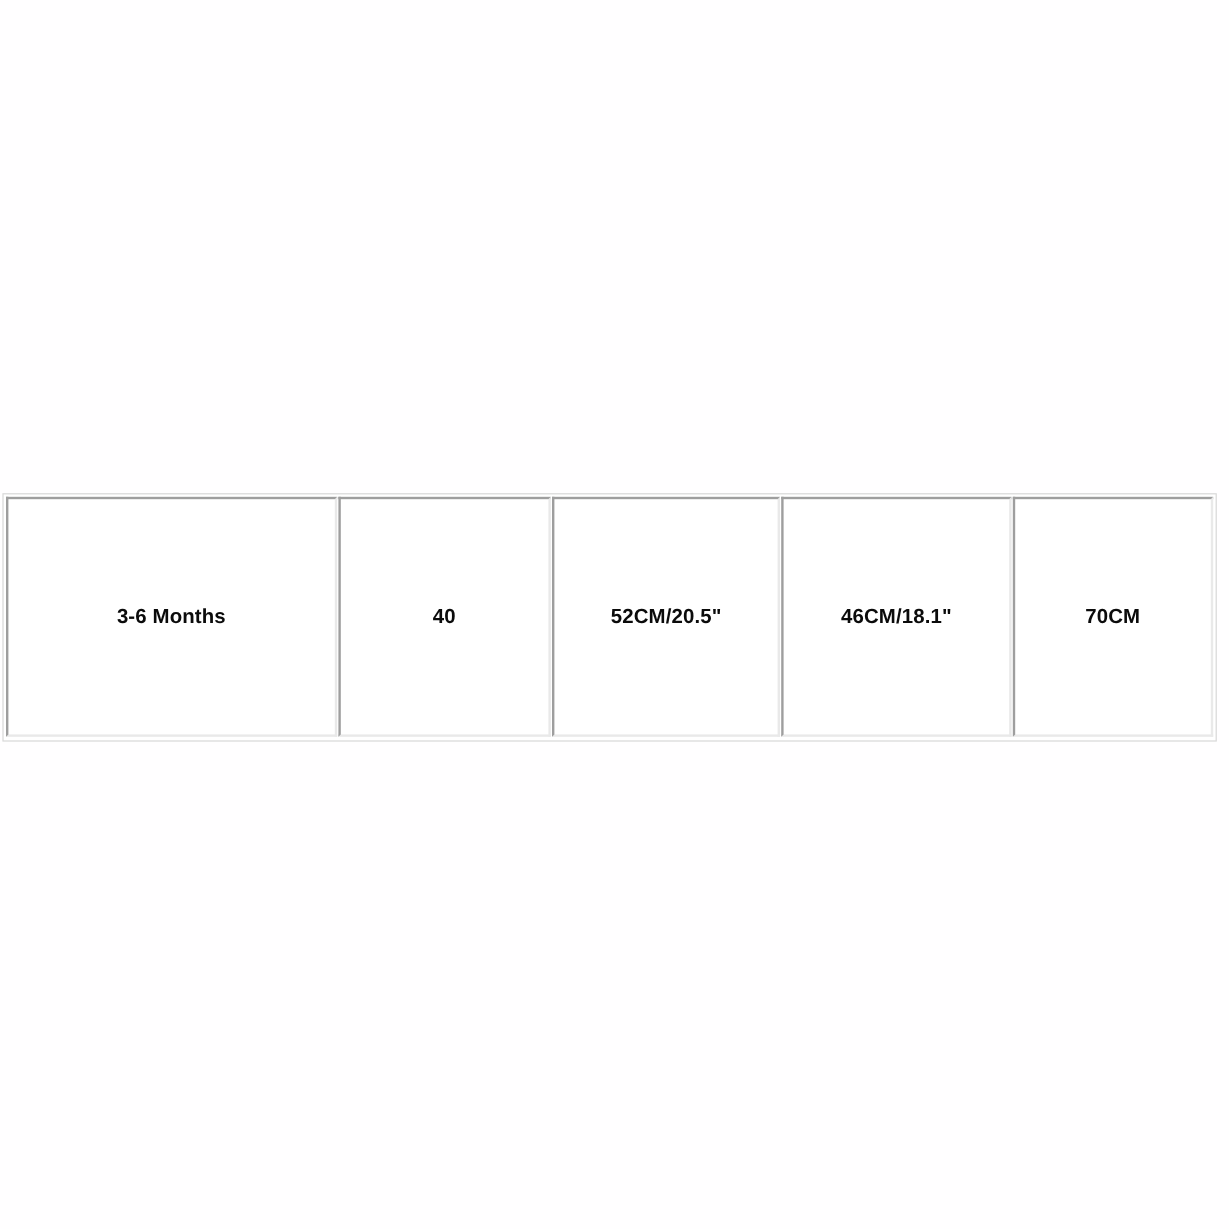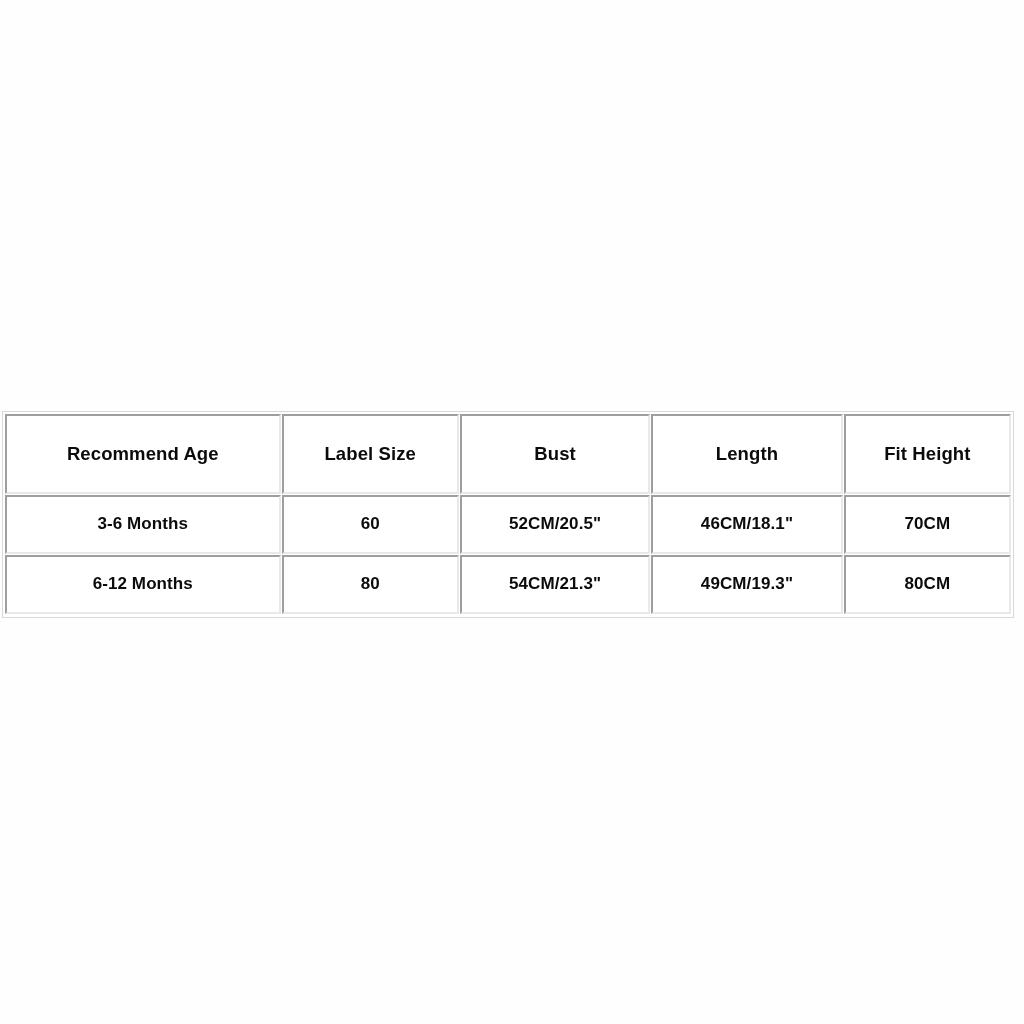--- a/index.html
+++ b/index.html
@@ -78,40 +78,26 @@
 <div id="chart-wrap">
   <table class="size-chart">
     <colgroup>
       <col class="col-age">
       <col class="col-label">
       <col class="col-bust">
       <col class="col-length">
       <col class="col-fit">
     </colgroup>
     <tbody>
-      <tr class="header-row">
-        <td>Recommend Age</td>
-        <td>Label Size</td>
-        <td>Bust</td>
-        <td>Length</td>
-        <td>Fit Height</td>
-      </tr>
 
       <tr class="data-row">
         <td>3-6 Months</td>
-        <td>60</td>
+        <td>40</td>
         <td>52CM/20.5"</td>
         <td>46CM/18.1"</td>
         <td>70CM</td>
       </tr>
 
-      <tr class="data-row">
-        <td>6-12 Months</td>
-        <td>80</td>
-        <td>54CM/21.3"</td>
-        <td>49CM/19.3"</td>
-        <td>80CM</td>
-      </tr>
 
 
     </tbody>
   </table>
 </div>
 
 </body></html>

